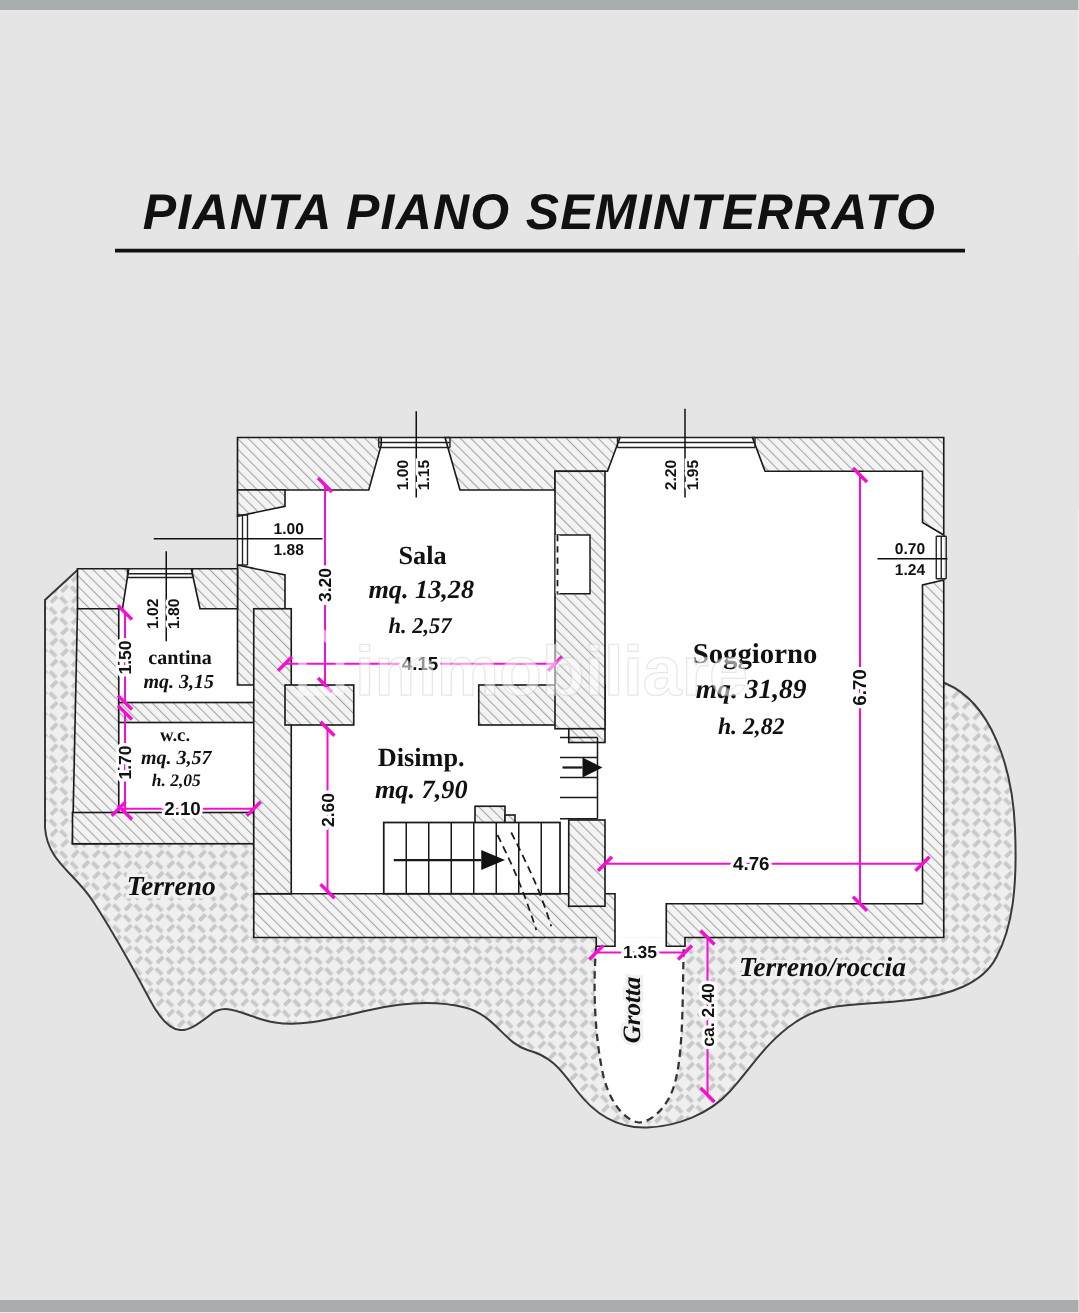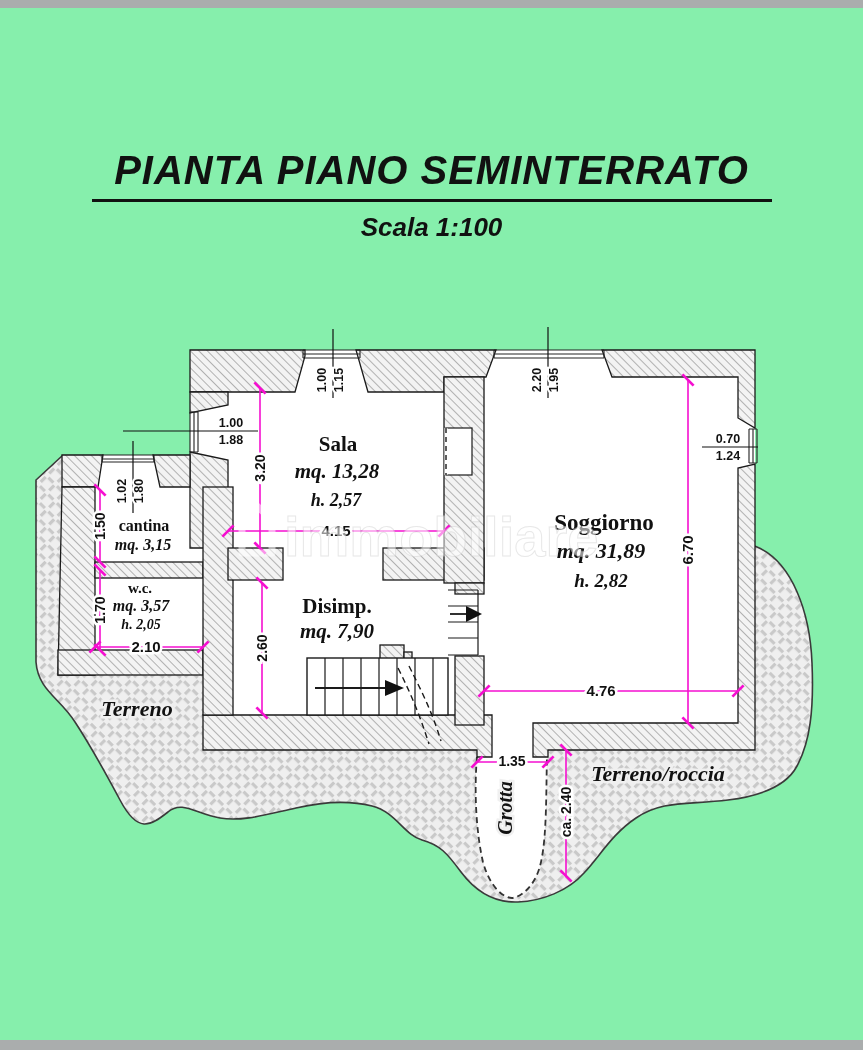--- a/index.html
+++ b/index.html
@@ -1,16 +1,16 @@
 <!DOCTYPE html>
 <html><head>
 <meta charset="utf-8">
 <style>
   html,body{margin:0;padding:0;background:#fff;}
-  .canvas{position:relative;width:863px;height:1050px;background:#86efac;overflow:hidden;
+  .canvas{position:relative;width:863px;height:1050px;background:#e5e5e5;overflow:hidden;
           font-family:"Liberation Sans",sans-serif;}
   .edgebar{position:absolute;left:0;width:863px;background:#aaadad;}
   .edgebar.top{top:0;height:8px;}
   .edgebar.bottom{bottom:0;height:10px;}
   .titleblock{position:absolute;top:148px;left:0;width:863px;text-align:center;}
   .main-title{font-family:"Liberation Sans",sans-serif;font-weight:bold;font-style:italic;
               font-size:40px;letter-spacing:1px;color:#111;display:inline-block;
               border-bottom:3px solid #111;padding:0 4px 6px 4px;width:672px;}
   .sub-title{font-family:"Liberation Sans",sans-serif;font-weight:bold;font-style:italic;
              font-size:26px;color:#111;margin-top:10px;}
@@ -27,21 +27,20 @@
 </style>
 </head>
 <body>
 
 <div class="canvas">
   <div class="edgebar top"></div>
   <div class="edgebar bottom"></div>
 
   <div class="titleblock">
     <div class="main-title">PIANTA PIANO SEMINTERRATO</div>
-    <div class="sub-title">Scala 1:100</div>
   </div>
 
   <svg width="863" height="1050" viewBox="0 0 863 1050">
     <defs>
       <pattern id="wallHatch" patternUnits="userSpaceOnUse" width="6" height="6" patternTransform="rotate(-45)">
         <rect width="6" height="6" fill="#f3f3f3"></rect>
         <line x1="0" y1="0" x2="0" y2="6" stroke="#a5a5a5" stroke-width="1.7"></line>
       </pattern>
       <pattern id="weave" patternUnits="userSpaceOnUse" width="12" height="12" patternTransform="rotate(45)">
         <rect width="12" height="12" fill="#efefef"></rect>

